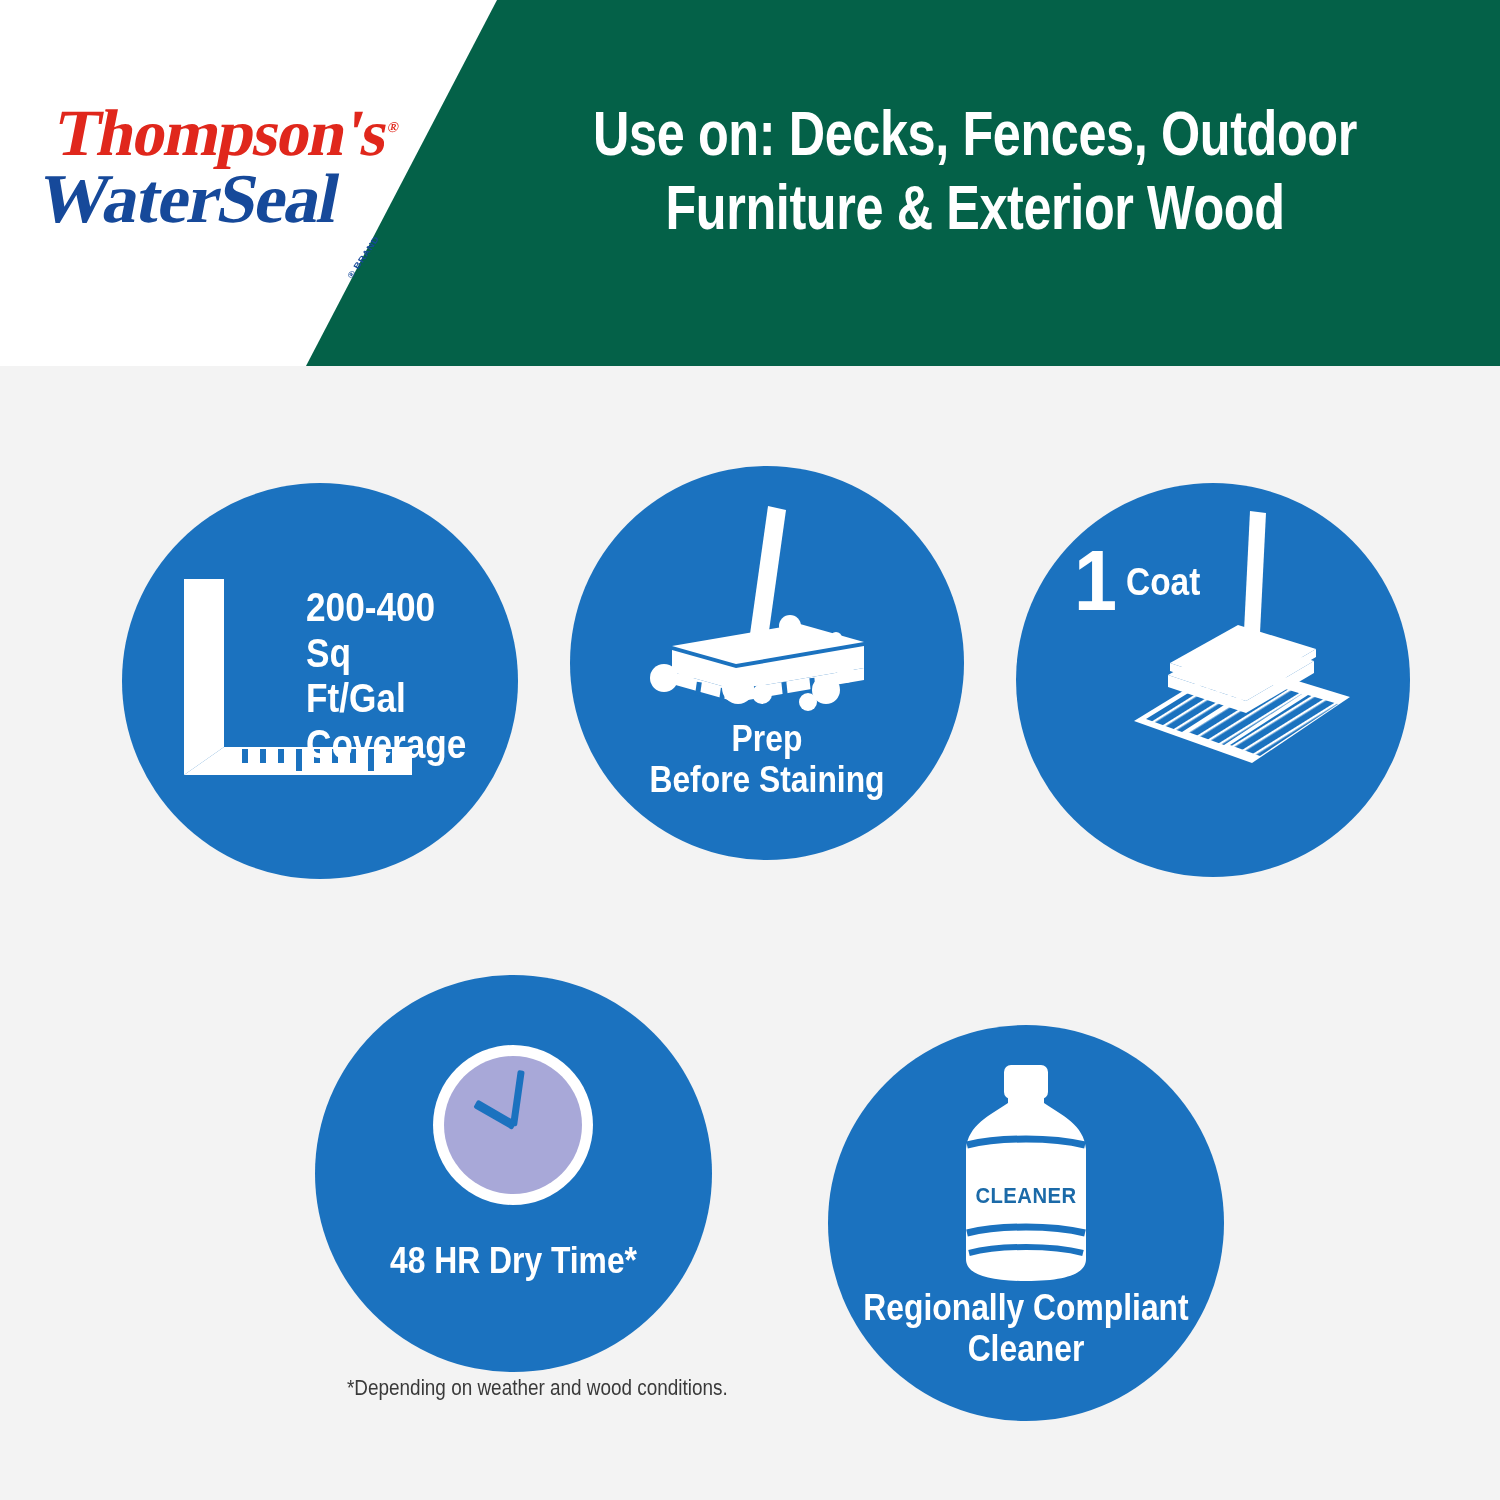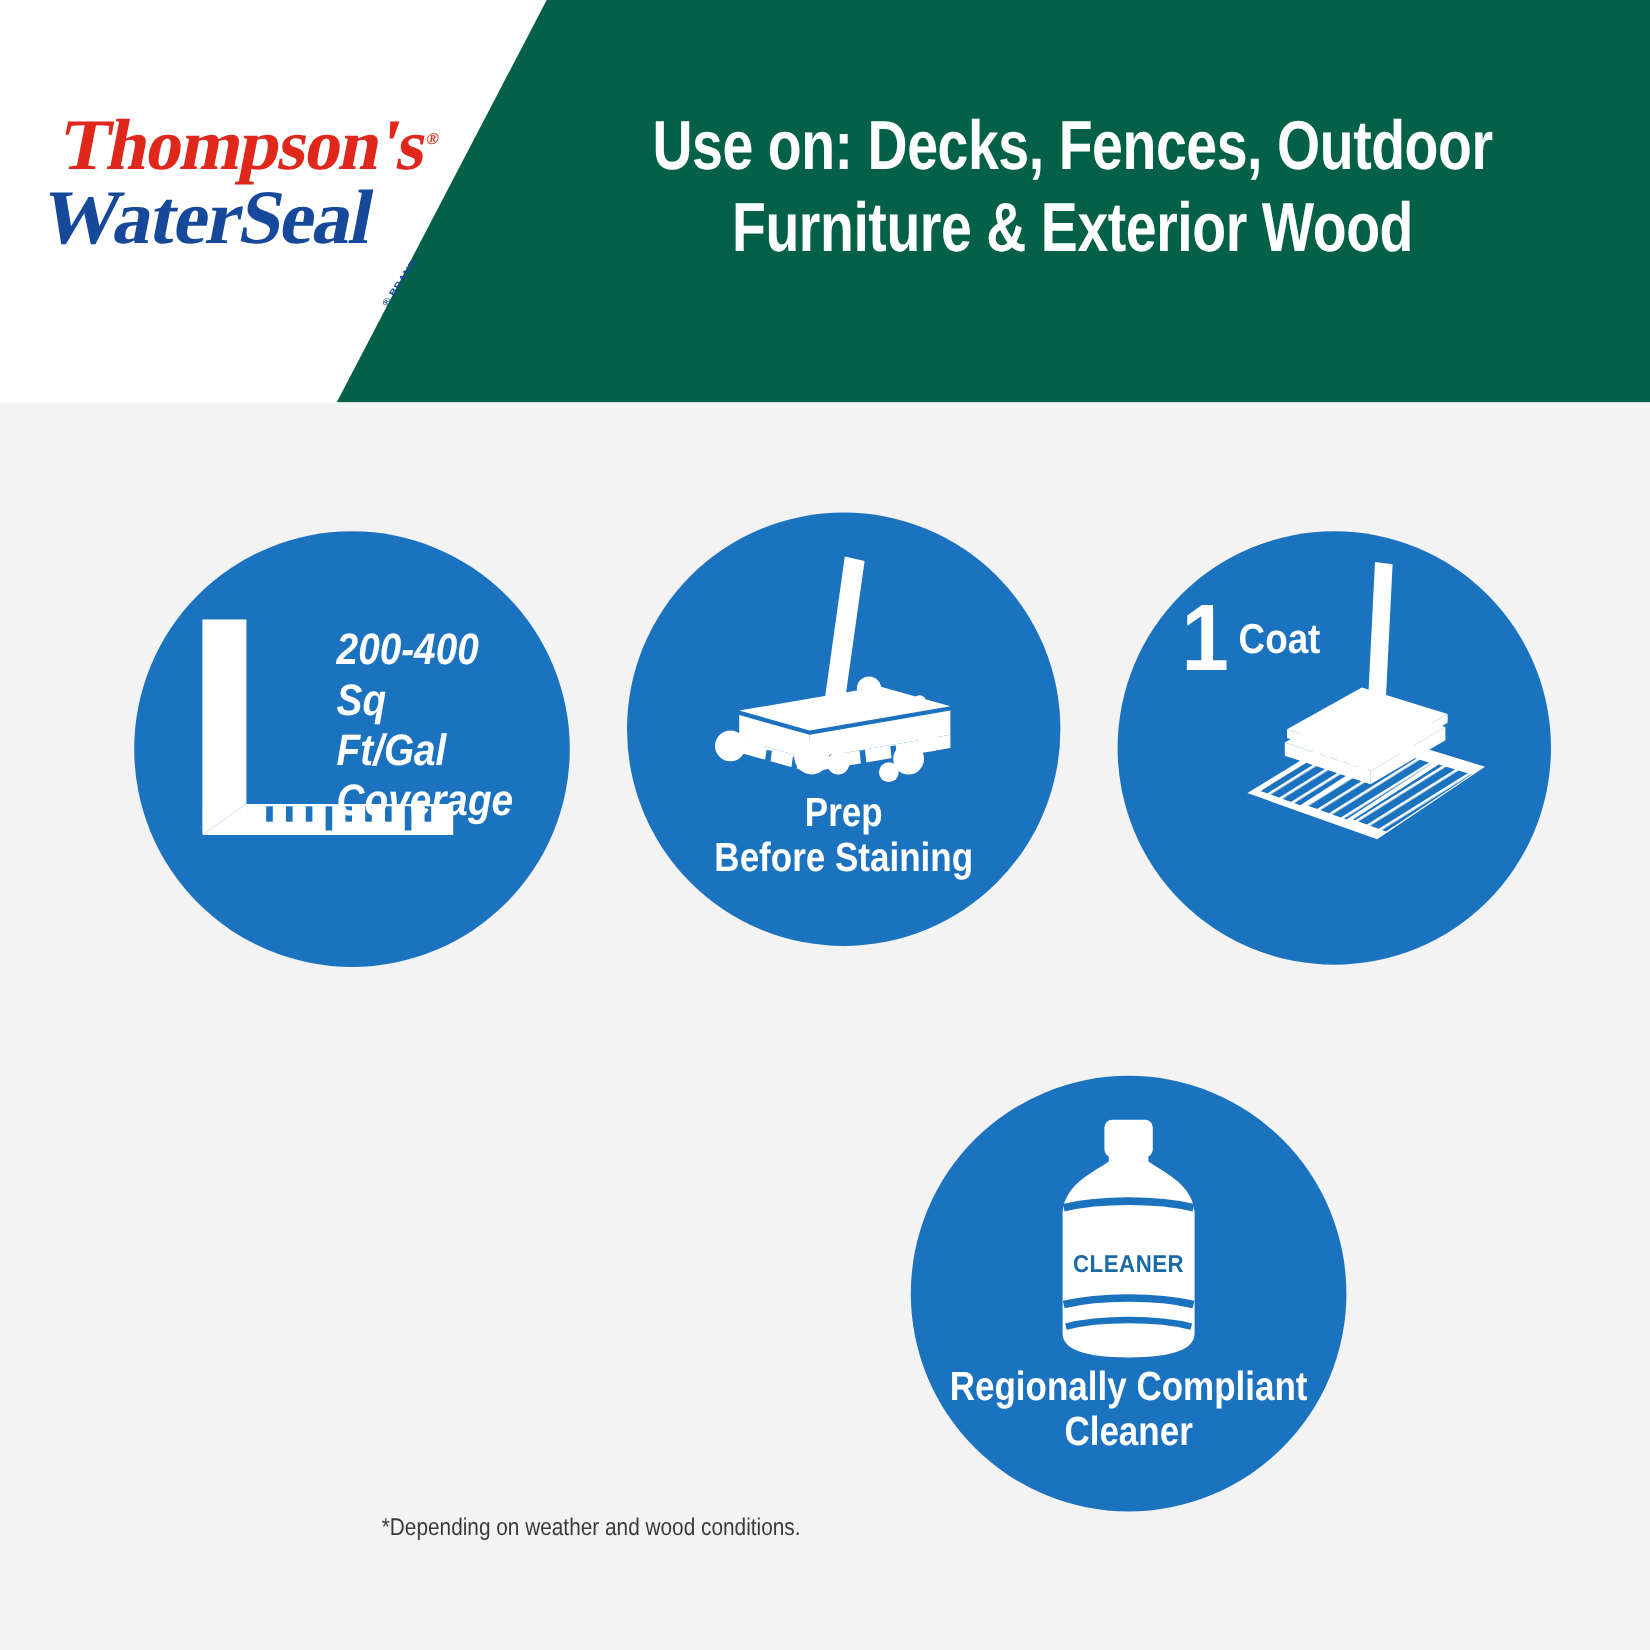--- a/index.html
+++ b/index.html
@@ -100,22 +100,22 @@
     text-align:center;
     letter-spacing:0px;
     line-height:1.12;
     transform: scaleX(0.86);
     white-space:pre-line;
   }
 
   
   #circle-coverage { left:122px; top:483px; width:396px; height:396px; }
   #coverage-inner {
-    position:absolute; left:58px; top:80px;
-    width:286px; height:208px;font-style:italic;
+    position:absolute; left:58px; top:96px;
+    width:286px; height:208px;
   }
   #ruler-svg { position:absolute; left:0; top:0; }
   #coverage-text {
     position:absolute; left:126px; top:6px;
     width:170px;
     color:#ffffff;
     font-weight:bold;
     font-size:40px;
     line-height:1.14;
     text-align:left;
@@ -174,21 +174,21 @@
   #hand-hour {
     left:77px; top:36px; width:9px; height:45px;
     transform: rotate(-60deg);
   }
   #dry-label {
     position:absolute; left:0; top:265px; width:100%;
     font-size:37px;
   }
 
   
-  #circle-cleaner { left:828px; top:978px; width:396px; height:396px; }
+  #circle-cleaner { left:828px; top:1025px; width:396px; height:396px; }
   #bottle { position:absolute; left:122px; top:38px; }
   #bottle-word {
     position:absolute;
     left:0; top:120px; width:152px;
     text-align:center;
     font-family:"Liberation Sans", sans-serif;
     font-weight:bold;
     font-size:22px;
     letter-spacing:0.5px;
     color:#1b6aa8;
@@ -315,20 +315,29 @@
       <path d="M184 178 L252 138 L252 146 L184 186 Z" fill="#ffffff"></path>
 
       <ellipse cx="190" cy="128" rx="14" ry="7" fill="#ffffff"></ellipse>
     </svg>
     <div id="coat-text">
       <span id="coat-number">1</span>
       <span id="coat-word">Coat</span>
     </div>
   </div>
 
+  <div class="circle" id="circle-dry">
+    <div id="clock">
+      <div id="clock-ring"></div>
+      <div id="clock-face"></div>
+      <div class="clock-hand" id="hand-minute"></div>
+      <div class="clock-hand" id="hand-hour"></div>
+    </div>
+    <div class="circle-label" id="dry-label">48 HR Dry Time*</div>
+  </div>
 
   <div class="circle" id="circle-cleaner">
     <div id="bottle" style="width:152px;height:220px;position:absolute;">
       <svg width="152" height="220" viewBox="0 0 152 220">
 
         <rect x="54" y="2" width="44" height="34" rx="7" fill="#ffffff"></rect>
 
         <rect x="58" y="32" width="36" height="14" fill="#ffffff"></rect>
 
         <path d="M58 40

